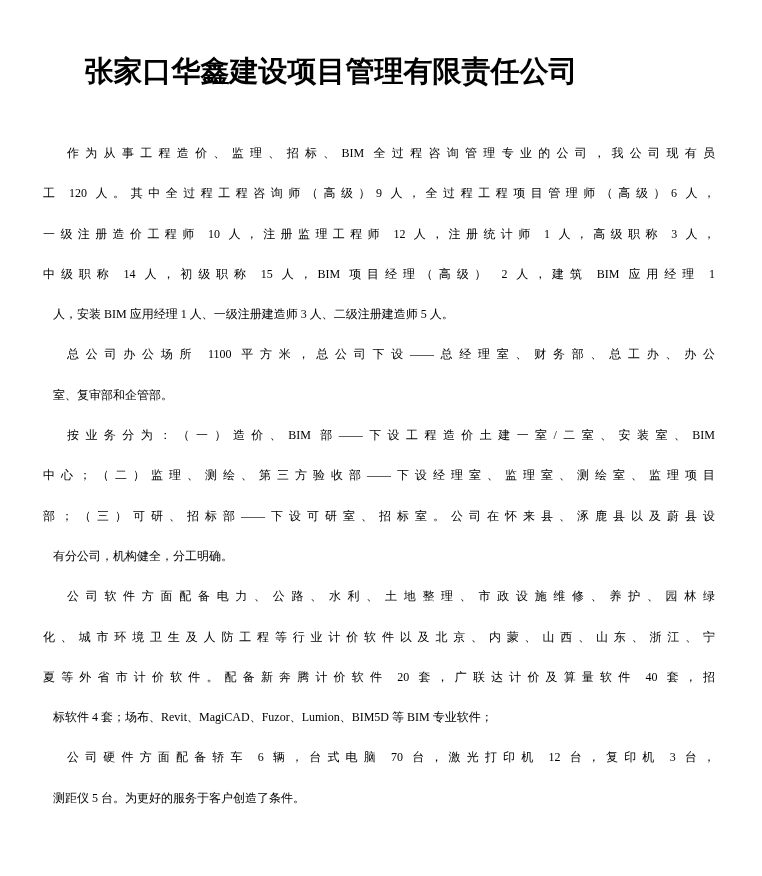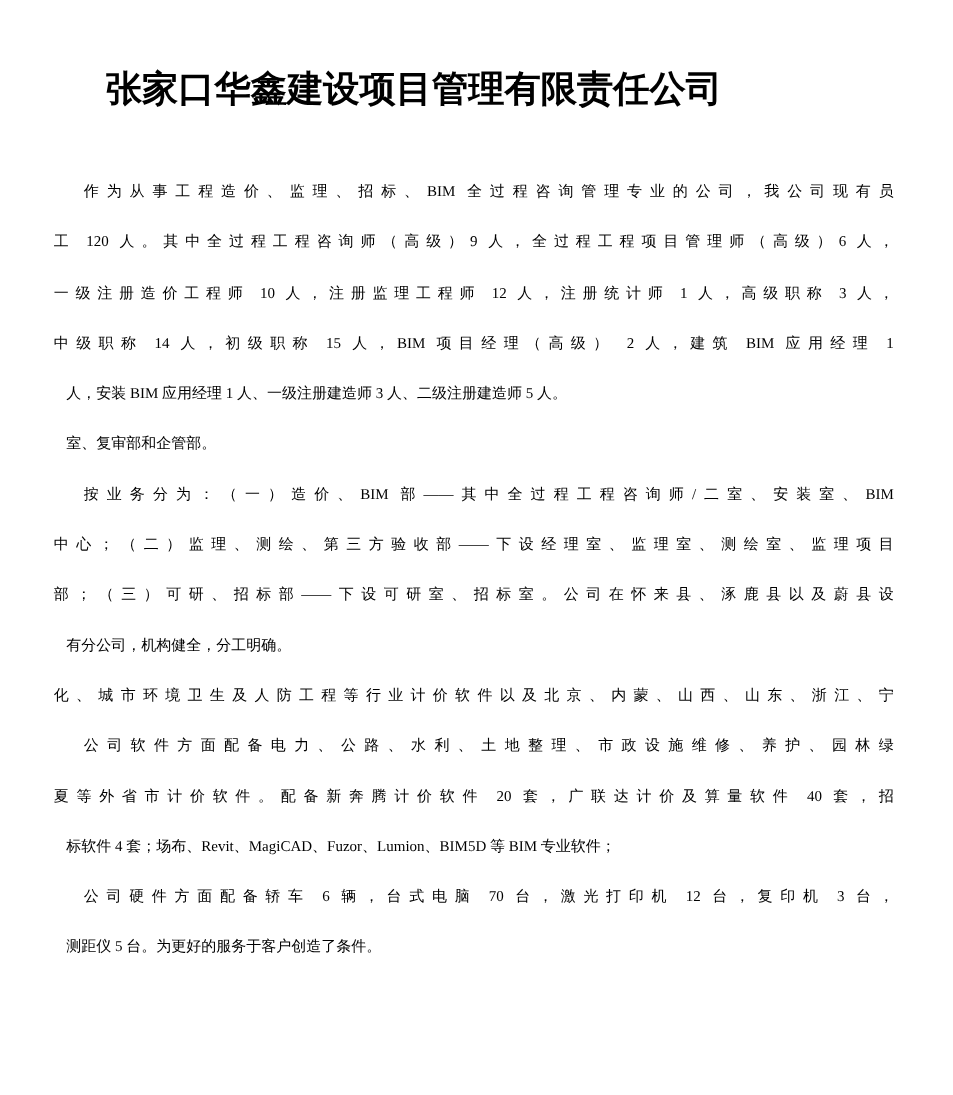--- a/index.html
+++ b/index.html
@@ -63,29 +63,30 @@
   <h1 class="doc-title">张家口华鑫建设项目管理有限责任公司</h1>
 
   <div class="doc-body">
 
     <div class="line first justify">作为从事工程造价、监理、招标、BIM 全过程咨询管理专业的公司，我公司现有员</div>
     <div class="line justify">工 120 人。其中全过程工程咨询师（高级）9 人，全过程工程项目管理师（高级）6 人，</div>
     <div class="line justify">一级注册造价工程师 10 人，注册监理工程师 12 人，注册统计师 1 人，高级职称 3 人，</div>
     <div class="line justify">中级职称 14 人，初级职称 15 人，BIM 项目经理（高级）  2 人，建筑 BIM 应用经理 1</div>
     <div class="line last">人，安装 BIM 应用经理 1 人、一级注册建造师 3 人、二级注册建造师 5 人。</div>
 
+    <div class="line first justify">总公司办公场所 1100 平方米，总公司下设——总经理室、财务部、总工办、办公</div>
     <div class="line last">室、复审部和企管部。</div>
 
-    <div class="line first justify">按业务分为：（一）造价、BIM 部——其中全过程工程咨询师/二室、安装室、BIM</div>
+    <div class="line first justify">按业务分为：（一）造价、BIM 部——下设工程造价土建一室/二室、安装室、BIM</div>
     <div class="line justify">中心；（二）监理、测绘、第三方验收部——下设经理室、监理室、测绘室、监理项目</div>
     <div class="line justify">部；（三）可研、招标部——下设可研室、招标室。公司在怀来县、涿鹿县以及蔚县设</div>
     <div class="line last">有分公司，机构健全，分工明确。</div>
 
+    <div class="line first justify">公司软件方面配备电力、公路、水利、土地整理、市政设施维修、养护、园林绿</div>
     <div class="line justify">化、城市环境卫生及人防工程等行业计价软件以及北京、内蒙、山西、山东、浙江、宁</div>
-    <div class="line first justify">公司软件方面配备电力、公路、水利、土地整理、市政设施维修、养护、园林绿</div>
     <div class="line justify">夏等外省市计价软件。配备新奔腾计价软件 20 套，广联达计价及算量软件 40 套，招</div>
     <div class="line last">标软件 4 套；场布、Revit、MagiCAD、Fuzor、Lumion、BIM5D 等 BIM 专业软件；</div>
 
     <div class="line first justify">公司硬件方面配备轿车 6 辆，台式电脑 70 台，激光打印机 12 台，复印机 3 台，</div>
     <div class="line last">测距仪 5 台。为更好的服务于客户创造了条件。</div>
 
   </div>
 </div>
 
 </body></html>

